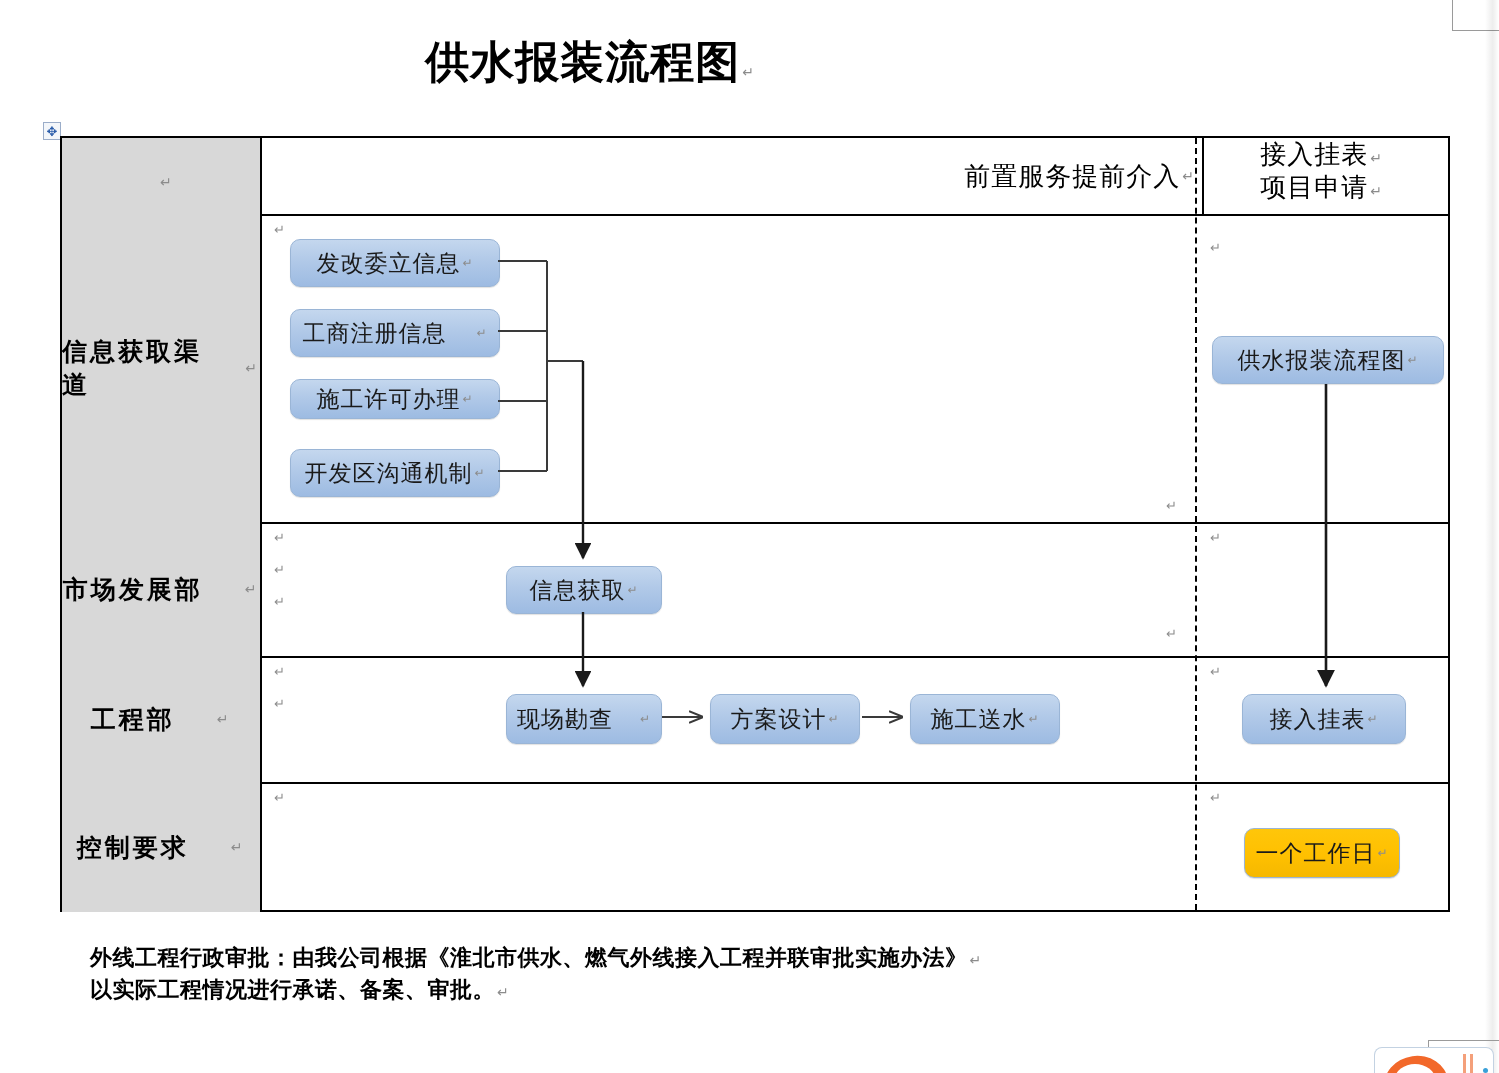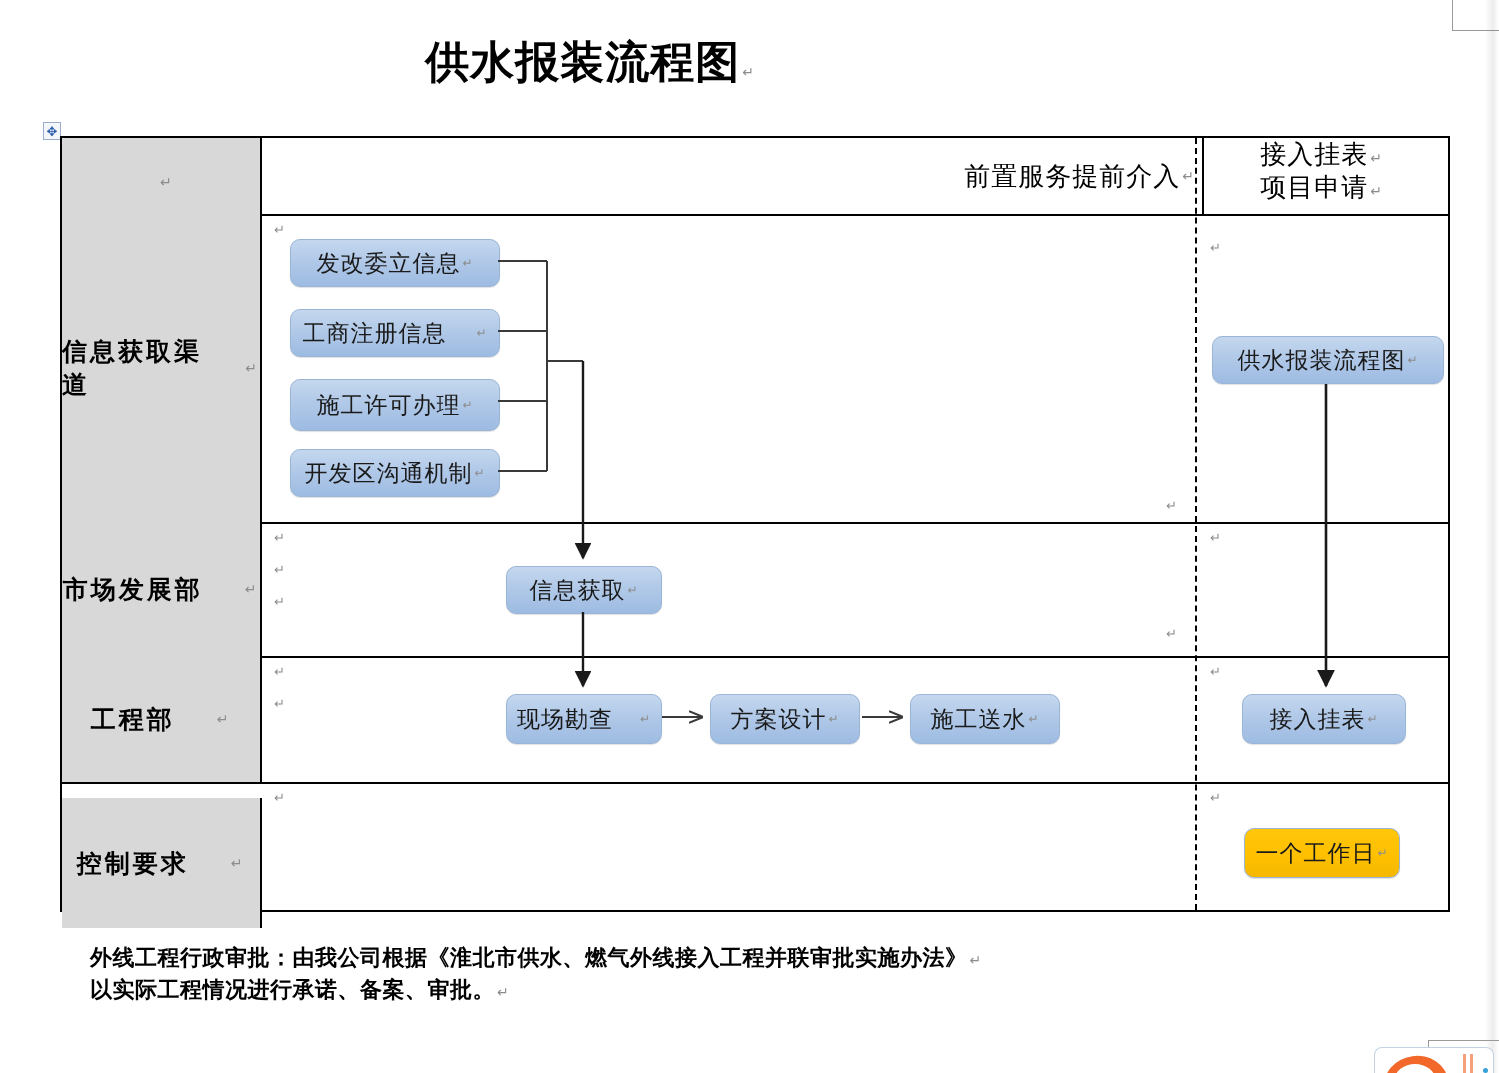--- a/index.html
+++ b/index.html
@@ -199,21 +199,21 @@
         <span class="pilcrow">↵</span>
     </div>
     <div class="rowline" style="top:518px;"></div>
 
     <div class="lblcell" style="top:518px;height:126px;">
       <span>工程部</span>
         <span class="pilcrow">↵</span>
     </div>
     <div class="rowline" style="top:644px;"></div>
 
-    <div class="lblcell" style="top:660px;height:130px;justify-content:center;">
+    <div class="lblcell" style="top:644px;height:130px;justify-content:center;">
       <span>控制要求</span>
         <span class="pilcrow">↵</span>
     </div>
 
     <div class="mark" style="left:212px;top:84px;">↵</div>
     <div class="mark" style="left:212px;top:392px;">↵</div>
     <div class="mark" style="left:212px;top:424px;">↵</div>
     <div class="mark" style="left:212px;top:456px;">↵</div>
     <div class="mark" style="left:212px;top:526px;">↵</div>
     <div class="mark" style="left:212px;top:558px;">↵</div>
@@ -228,21 +228,21 @@
     <div class="mark" style="left:1104px;top:488px;">↵</div>
 
     <div class="box" style="left:228px;top:101px;width:210px;height:48px;">
       <span>发改委立信息</span>
         <span class="pilcrow sm">↵</span>
     </div>
     <div class="box" style="left:228px;top:171px;width:210px;height:48px;gap:28px;">
       <span>工商注册信息</span>
         <span class="pilcrow sm">↵</span>
     </div>
-    <div class="box" style="left:228px;top:241px;width:210px;height:52px;">
+    <div class="box" style="left:228px;top:241px;width:210px;height:40px;">
       <span>施工许可办理</span>
         <span class="pilcrow sm">↵</span>
     </div>
     <div class="box" style="left:228px;top:311px;width:210px;height:48px;">
       <span>开发区沟通机制</span>
         <span class="pilcrow sm">↵</span>
     </div>
 
     <div class="box" style="left:444px;top:428px;width:156px;height:48px;">
       <span>信息获取</span>

